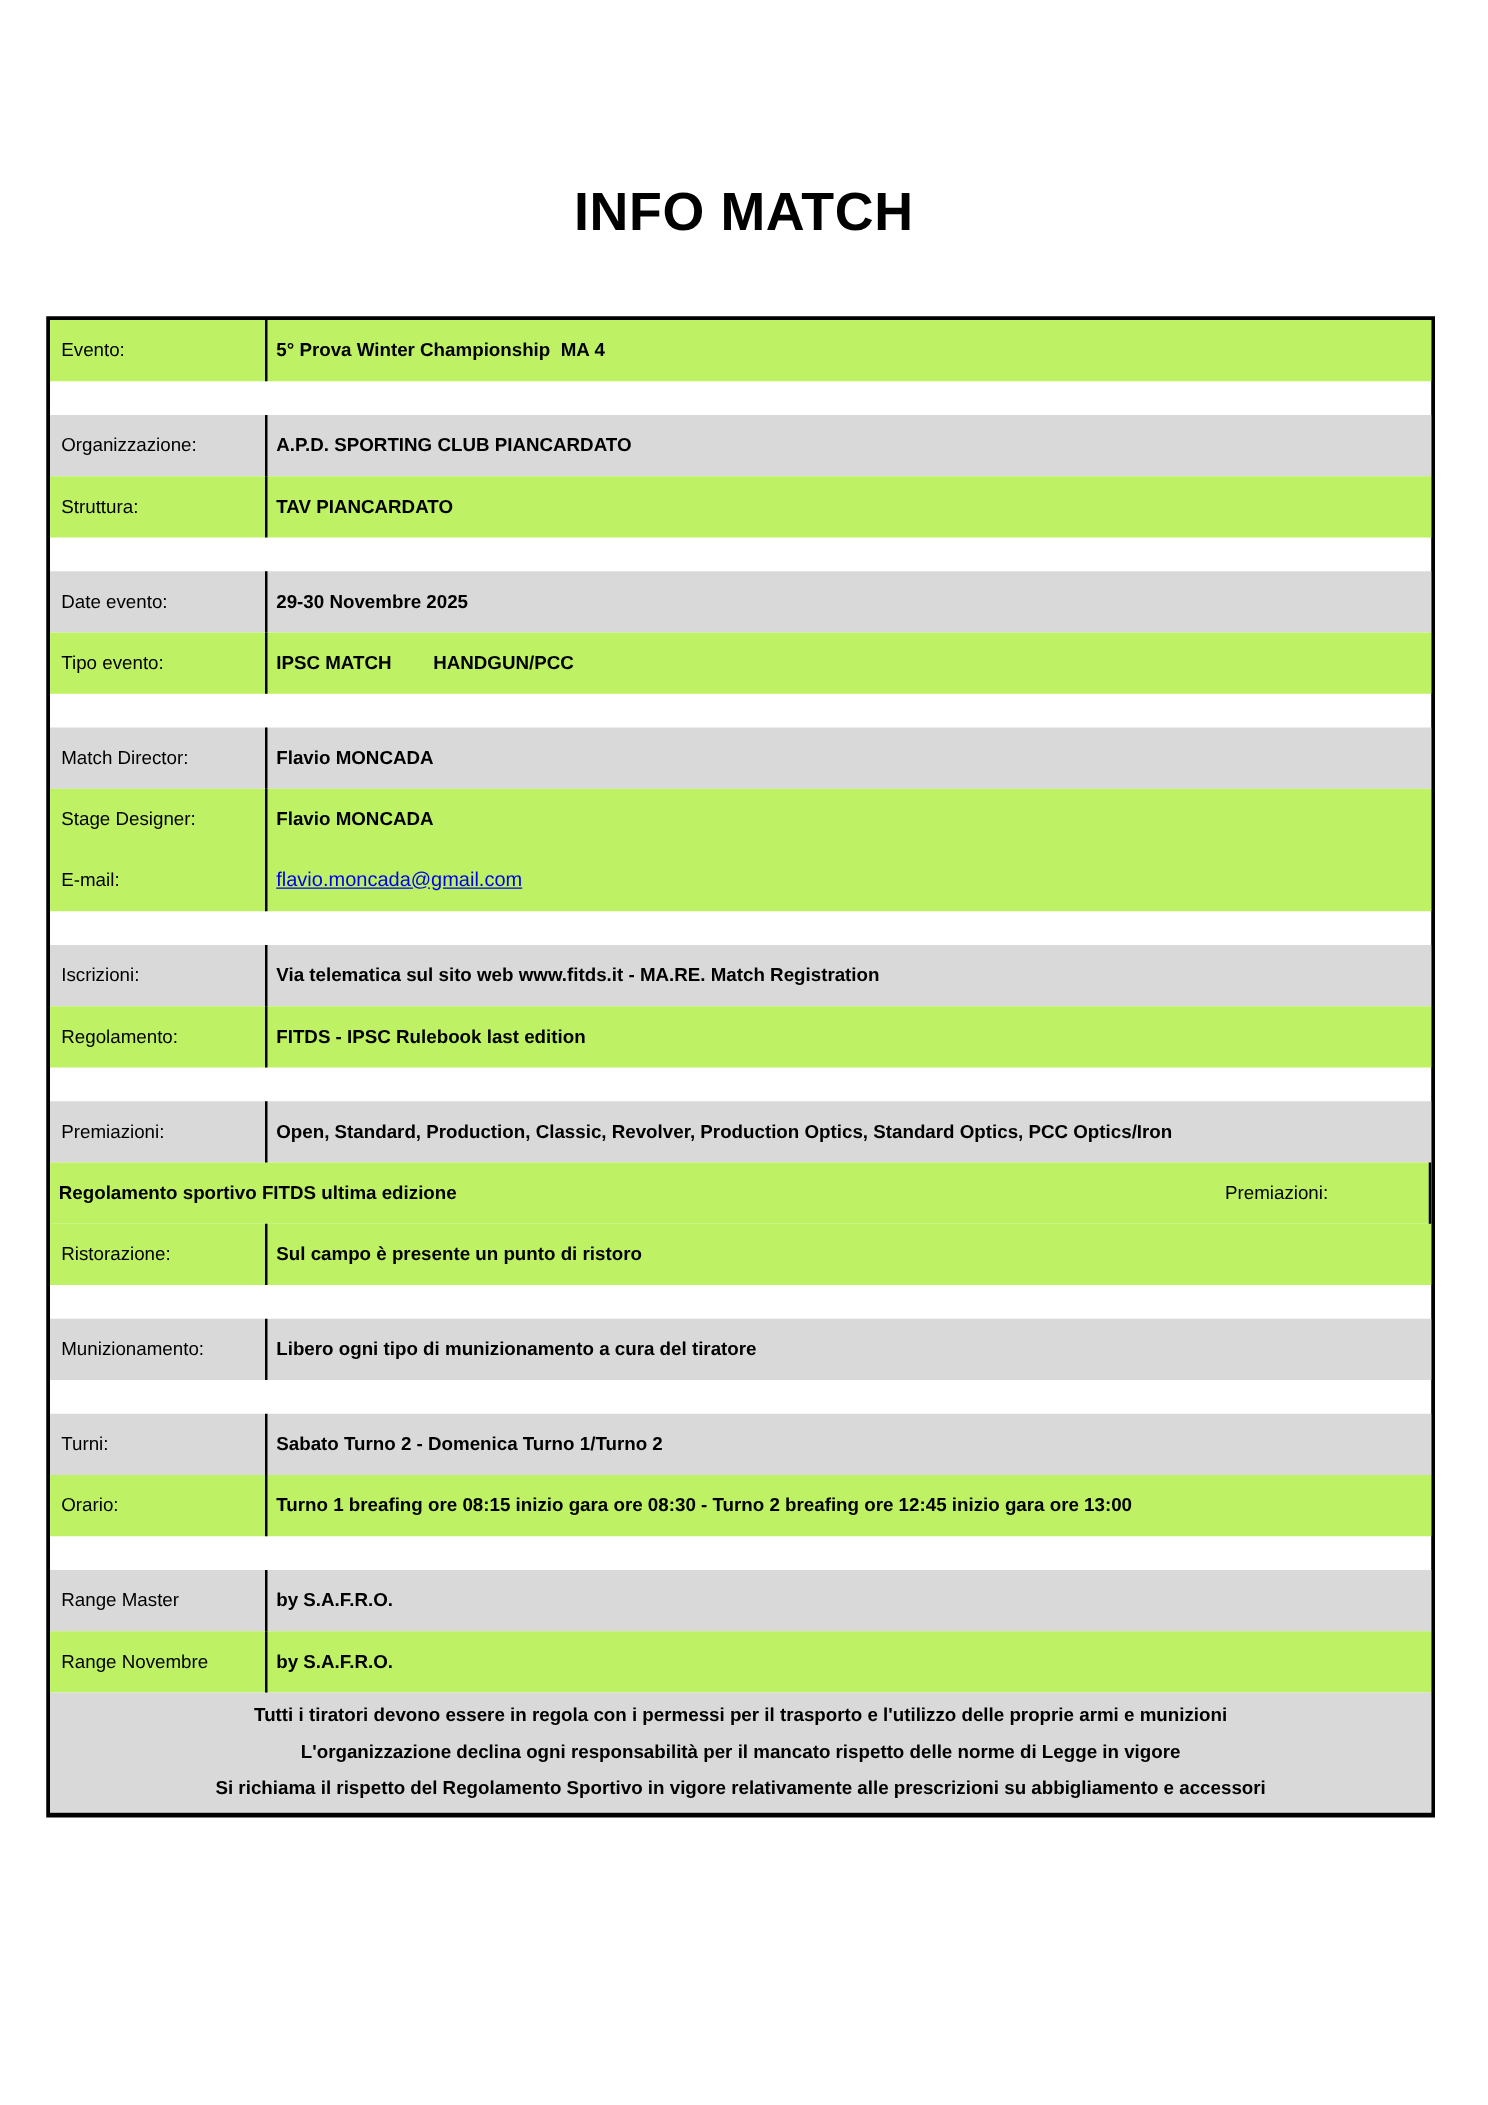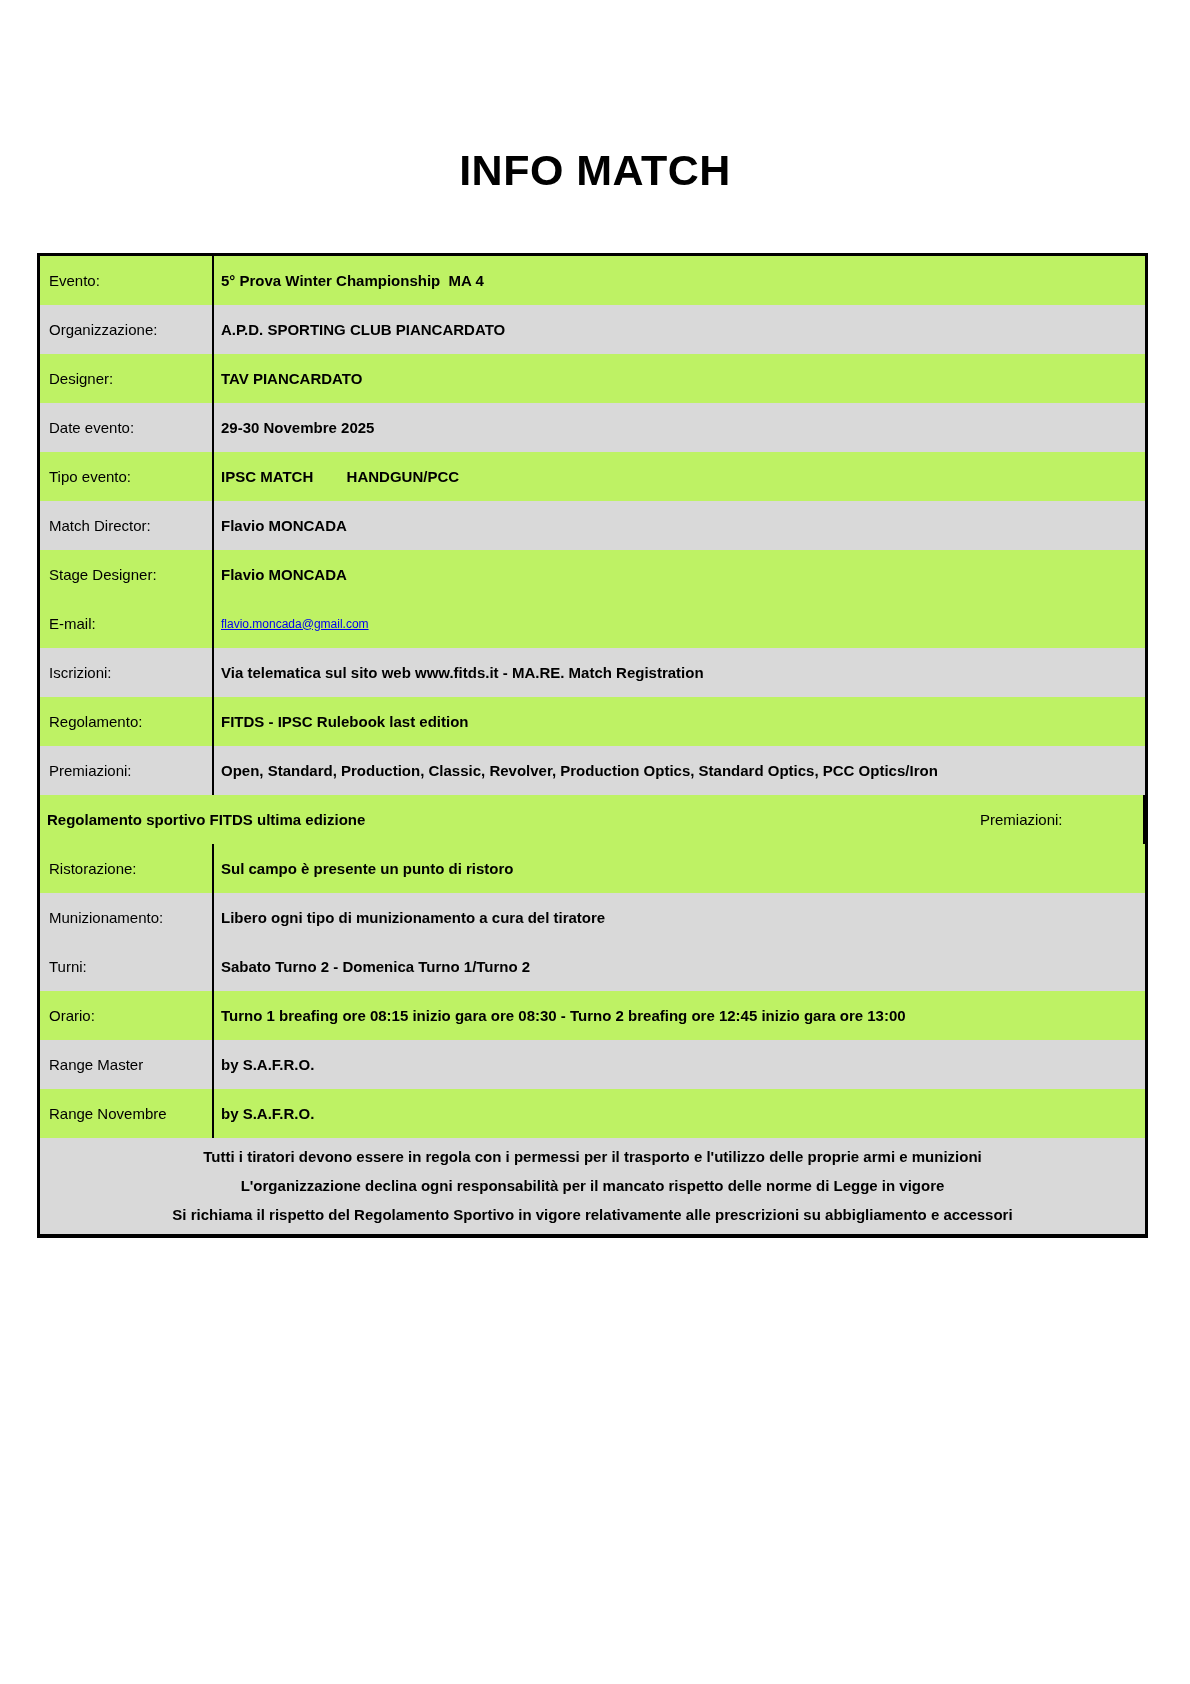--- a/index.html
+++ b/index.html
@@ -37,21 +37,21 @@
     width: 1111px;
     border: 3px solid var(--border);
     border-bottom-width: 4px;
     background: #ffffff;
   }
   .row {
     display: flex;
     height: 49px;
     background: #bef264;
   }
-  .row.alt { background: var(--row-alt); }
+  .row.alt { background: var(--row-alt); margin-top: 27px; }
   .cell {
     display: flex;
     align-items: center;
     overflow: hidden;
   }
   .cell.label {
     flex: 0 0 174px;
     width: 174px;
     border-right: 2px solid var(--border);
     padding-left: 9px;
@@ -63,21 +63,21 @@
     padding-left: 7px;
     padding-right: 6px;
     font-size: 15px;
     font-weight: bold;
     white-space: pre-wrap;
   }
   .email-link {
     color: var(--link);
     text-decoration: underline;
     font-weight: normal;
-    font-size: 12px;
+    font-size: 16px;
     cursor: pointer;
     text-align: center;
   }
   .table-footer {
     background: var(--row-alt);
     text-align: center;
     padding: 4px 0 5px 0;
   }
   .footer-line {
     font-size: 15px;
@@ -95,21 +95,21 @@
   <div>
       <div class="row">
         <div class="cell label">Evento:</div>
         <div class="cell value">5° Prova Winter Championship  MA 4</div>
       </div>
       <div class="row alt">
         <div class="cell label">Organizzazione:</div>
         <div class="cell value">A.P.D. SPORTING CLUB PIANCARDATO</div>
       </div>
       <div class="row">
-        <div class="cell label">Designer:</div>
+        <div class="cell label">Struttura:</div>
         <div class="cell value">TAV PIANCARDATO</div>
       </div>
       <div class="row alt">
         <div class="cell label">Date evento:</div>
         <div class="cell value">29-30 Novembre 2025</div>
       </div>
       <div class="row">
         <div class="cell label">Tipo evento:</div>
         <div class="cell value">IPSC MATCH        HANDGUN/PCC</div>
       </div>

